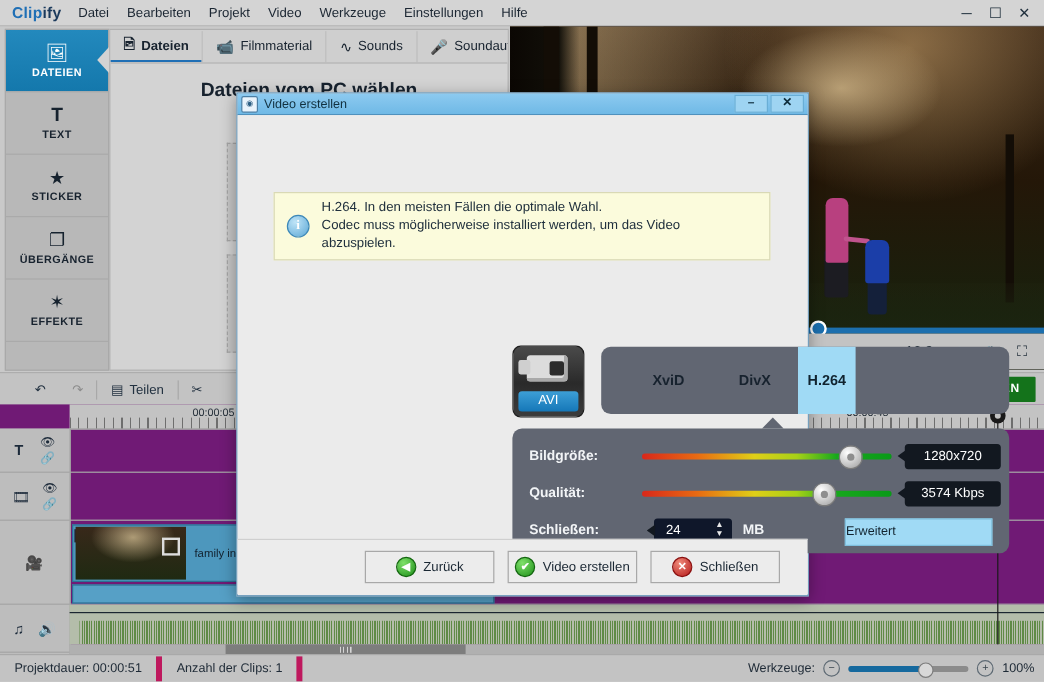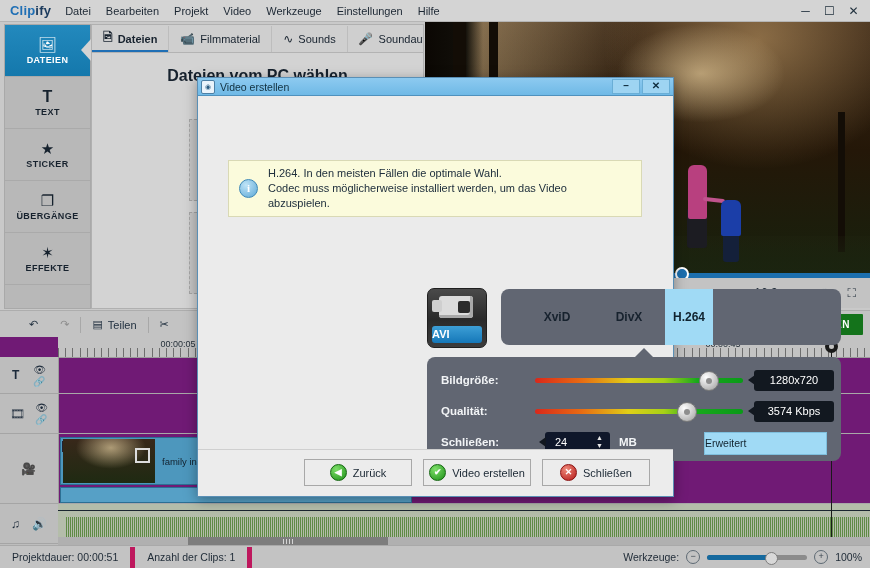--- a/index.html
+++ b/index.html
@@ -150,22 +150,22 @@
     font-family:"Liberation Serif",serif;}
   .infobox .it{font-size:11px;color:#20303d;line-height:15px;}
 
   .fmt-card{position:absolute;left:229px;top:192px;width:58px;height:58px;border-radius:7px;
     background:linear-gradient(180deg,#4a4a4a,#2a2a2a 52%,#3c3c3c);border:1px solid #1f1f1f;overflow:hidden;}
   .cam{position:absolute;left:11px;top:7px;width:34px;height:22px;background:#dcdcdc;border-radius:3px;
     box-shadow:inset -3px -3px 0 #a9a9a9;}
   .cam:before{content:"";position:absolute;left:-7px;top:4px;width:10px;height:12px;background:#cfcfcf;border-radius:2px;}
   .cam:after{content:"";position:absolute;right:3px;top:5px;width:12px;height:12px;background:#2b2b2b;border-radius:2px;}
   .fmt-card .nm{position:absolute;left:4px;right:4px;bottom:4px;height:17px;border-radius:3px;
-    background:linear-gradient(180deg,#3d9fd6,#1577b8);color:#fff;font-size:11px;font-weight:bold;
-    line-height:17px;}
+    background:linear-gradient(180deg,#3d9fd6,#1577b8);color:#fff;font-size:11px;font-weight:normal;
+    text-align:center;line-height:17px;}
 
   .codecbar{position:absolute;left:303px;top:193px;width:340px;height:56px;border-radius:8px;background:#616672;}
   .codec{position:absolute;top:0;height:56px;display:flex;align-items:center;justify-content:center;
     font-size:12px;font-weight:bold;color:#17222e;}
   .codec.sel{background:#a0daf5;color:#10232f;}
   .arrow-up{position:absolute;left:437px;top:252px;width:0;height:0;border-left:9px solid transparent;
     border-right:9px solid transparent;border-bottom:9px solid #616672;}
 
   .settings{position:absolute;left:229px;top:261px;width:414px;height:104px;border-radius:8px;background:#616672;}
   .srow{position:absolute;left:0;width:414px;height:30px;display:flex;align-items:center;}

